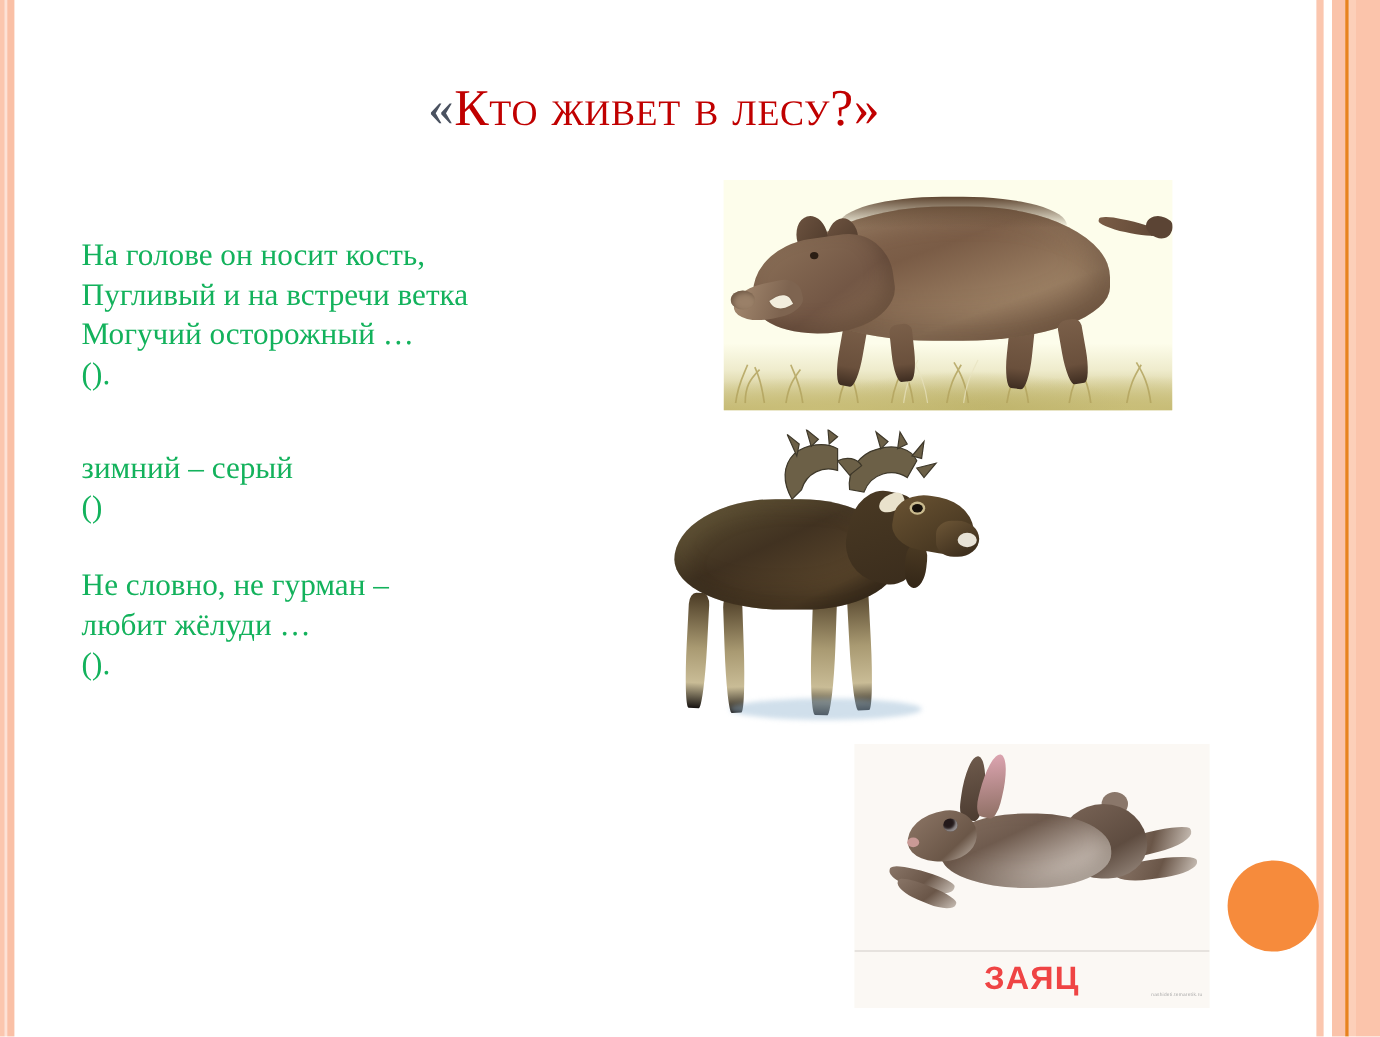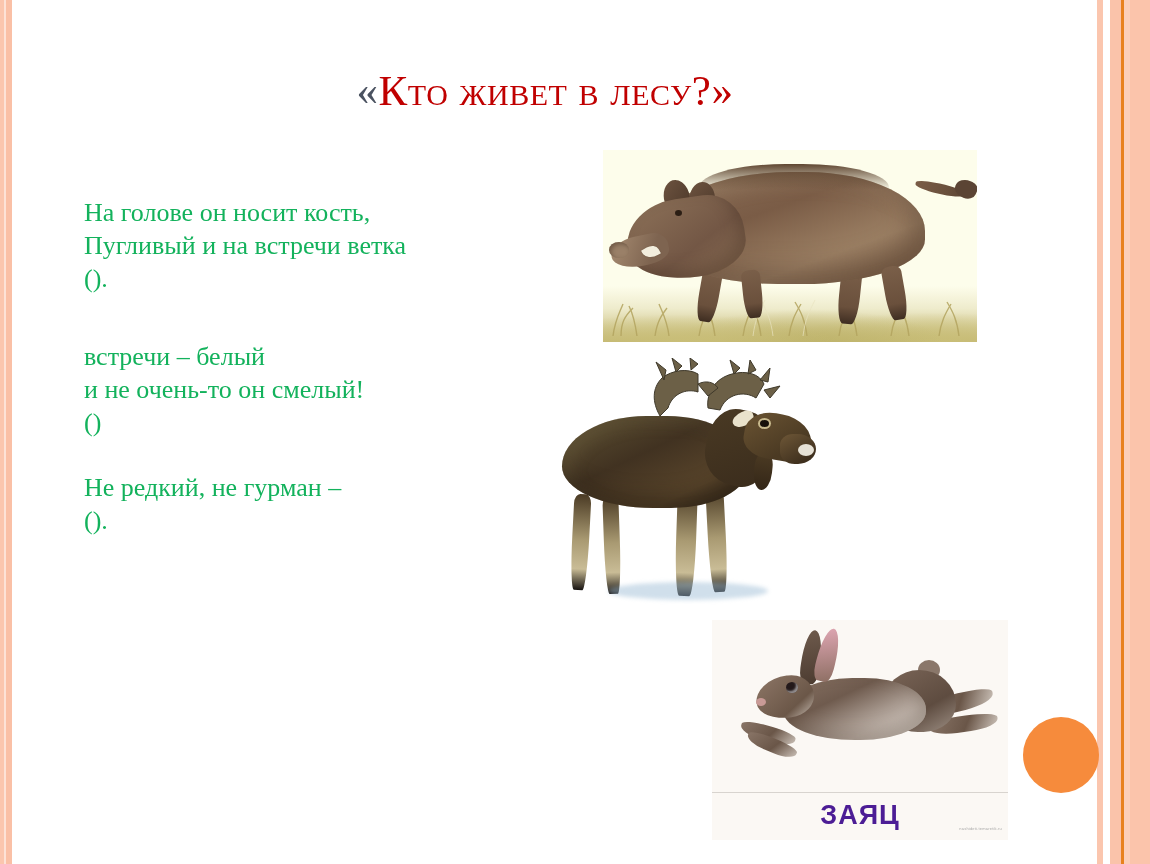--- a/index.html
+++ b/index.html
@@ -57,21 +57,21 @@
   .poem {
     position: absolute;
     left: 68px;
     top: 196px;
     width: 470px;
     color: #13B25C;
     font-family: "Liberation Serif", "DejaVu Serif", serif;
     font-size: 26px;
     line-height: 33px;
   }
-  .stanza { margin: 0 0 10px 16px; }
+  .stanza { margin: 0 0 10px 0; }
   .stanza .line { white-space: nowrap; }
   .stanza-2 { margin-top: 45px; }
   .stanza-3 { margin-top: 32px; }
 
   
   .boar-frame {
     position: absolute;
     left: 603px;
     top: 150px;
     width: 374px;
@@ -289,21 +289,21 @@
     position: absolute;
     left: 0; top: 172px;
     width: 100%; height: 1px;
     background: #D8D4CF;
   }
   .hare-label {
     position: absolute;
     left: 0; top: 180px;
     width: 100%;
     text-align: center;
-    color: #4c1d95;
+    color: #ef4444;
     font-family: "Liberation Sans", "DejaVu Sans", sans-serif;
     font-weight: bold;
     font-size: 27px;
     letter-spacing: 1px;
   }
   .hare-watermark {
     position: absolute;
     right: 6px;
     top: 206px;
     font-family: "Liberation Sans", "DejaVu Sans", sans-serif;
@@ -408,31 +408,32 @@
   <div class="stripe stripe-r4"></div>
   <div class="stripe stripe-r5"></div>
 
   <div class="title"><span class="guil-open">«</span><span>Кто живет в лесу?</span><span>»</span></div>
 
   <div class="poem">
 
     <div class="stanza stanza-1">
       <div class="line">На голове он носит кость,</div>
       <div class="line">Пугливый и на встречи ветка</div>
+      <div class="line">Могучий осторожный …</div>
       <div class="line">().</div>
     </div>
 
     <div class="stanza stanza-2">
-      <div class="line">встречи – белый</div>
-      <div class="line">и не очень-то он смелый!</div>
+      <div class="line">зимний – серый</div>
       <div class="line">()</div>
     </div>
 
     <div class="stanza stanza-3">
-      <div class="line">Не редкий, не гурман –</div>
+      <div class="line">Не словно, не гурман –</div>
+      <div class="line">любит жёлуди …</div>
       <div class="line">().</div>
     </div>
 
   </div>
 
   <div class="boar-frame">
     <div class="boar-ground"></div>
     <svg class="boar-grass" viewBox="0 0 374 46" preserveAspectRatio="none">
       <g stroke="#B3A45F" stroke-width="1.4" fill="none" opacity="0.85">
         <path d="M10 46 C 12 30, 16 24, 20 14"></path>

